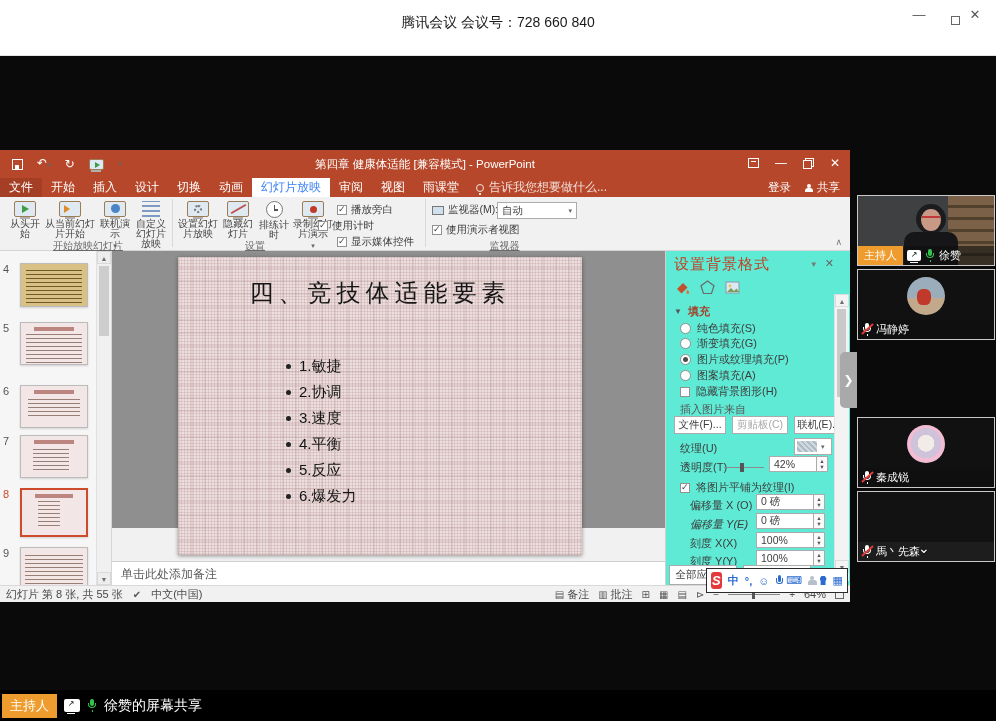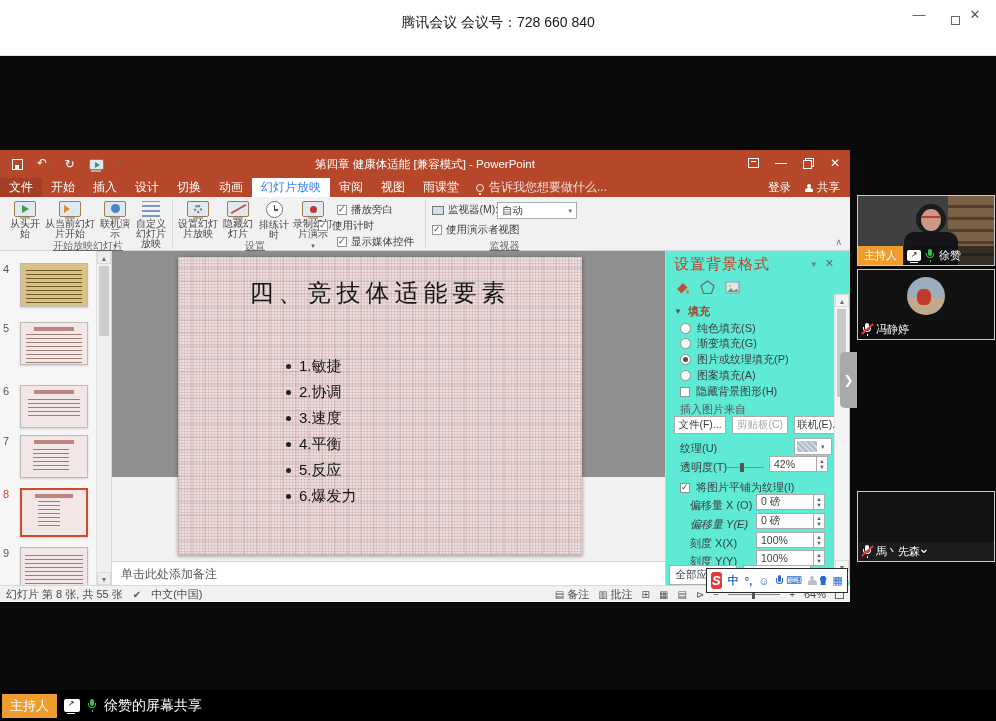--- a/index.html
+++ b/index.html
@@ -70,21 +70,21 @@
   .tnum.sel{color:#cd4a2a;}
   .thumb{left:20px;width:68px;background:#f3e6e6;border:1px solid #bbb;box-shadow:0 1px 2px rgba(0,0,0,.15);}
   .thumb.sel{border:2px solid #cd4a2a;}
   .thumb .tt{height:4px;margin:4px auto 2px;width:60%;background:#a05248;opacity:.65;}
   .thumb .tl{margin:2px auto 0;background:repeating-linear-gradient(0deg,#9a8074 0 1px,transparent 1px 4px);}
   .thumb.tan{background:#d9c084;}
   .thumb.tan .tl{background:repeating-linear-gradient(0deg,#6e5a28 0 1px,transparent 1px 4px);}
   .tsb{background:#ededed;border:1px solid #d9d9d9;color:#707070;font-size:7px;text-align:center;}
 
   
-  #editor{left:112px;top:101px;width:553px;height:226px;background:#8f8f8f;}
+  #editor{left:112px;top:101px;width:553px;height:277px;background:#8f8f8f;}
   #slide{left:66px;top:6px;width:404px;height:298px;box-shadow:0 1px 4px rgba(0,0,0,.4);
     background-color:#ecdede;
     background-image:
       repeating-linear-gradient(90deg, rgba(160,110,110,.18) 0 1px, transparent 1px 3px),
       repeating-linear-gradient(0deg, rgba(160,110,110,.18) 0 1px, transparent 1px 3px),
       repeating-linear-gradient(90deg, rgba(130,80,80,.10) 0 2px, transparent 2px 13px),
       repeating-linear-gradient(0deg, rgba(130,80,80,.10) 0 2px, transparent 2px 13px);}
   #slide-title{left:0;top:20px;width:100%;text-align:center;font-family:"DejaVu Serif","Liberation Serif",serif;font-size:24px;letter-spacing:5px;color:#161616;}
   #slide-bullets{left:108px;top:96px;font-size:15px;color:#141414;line-height:26px;}
   #slide-bullets .b{display:flex;align-items:center;gap:8px;}
@@ -553,20 +553,31 @@
       <span class="mic muted">
           <i class="b"></i>
           <i class="s"></i>
           <i class="t"></i>
         </span>
       <span>冯静婷</span>
     </div>
   </div>
 
 
+  <div class="abs vt" style="top:417px;">
+    <div class="avatar" style="background:radial-gradient(circle at 50% 48%,#f2ece9 0 30%,#cfc3dc 31% 55%,#f3bcd2 56% 100%);"></div>
+    <div class="namebar">
+      <span class="mic muted">
+          <i class="b"></i>
+          <i class="s"></i>
+          <i class="t"></i>
+        </span>
+      <span>秦成锐</span>
+    </div>
+  </div>
 
   <div class="abs vt" style="top:491px;background:#121212;">
     <div class="namebar" style="background:rgba(40,40,40,.5);">
       <span class="mic muted">
           <i class="b"></i>
           <i class="s"></i>
           <i class="t"></i>
         </span>
       <span>馬丶先森</span>
     </div>

